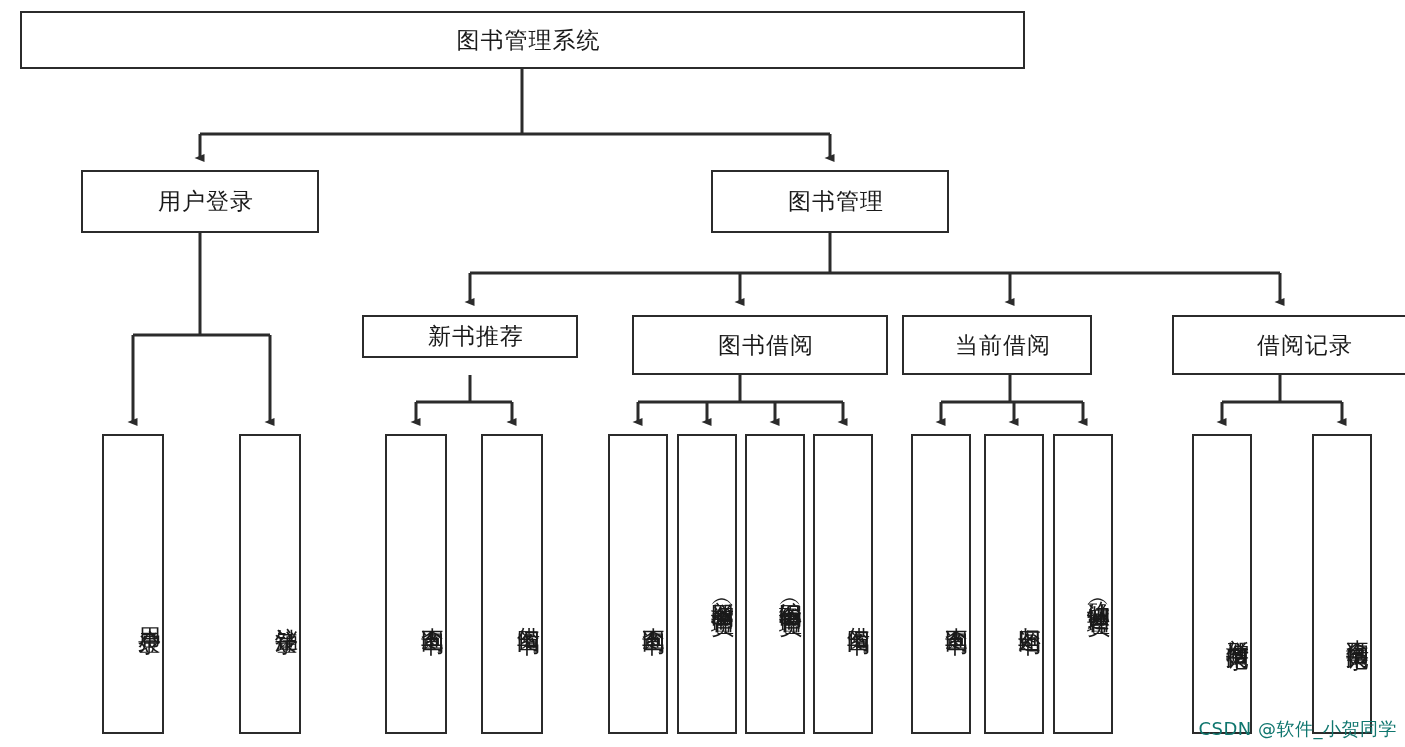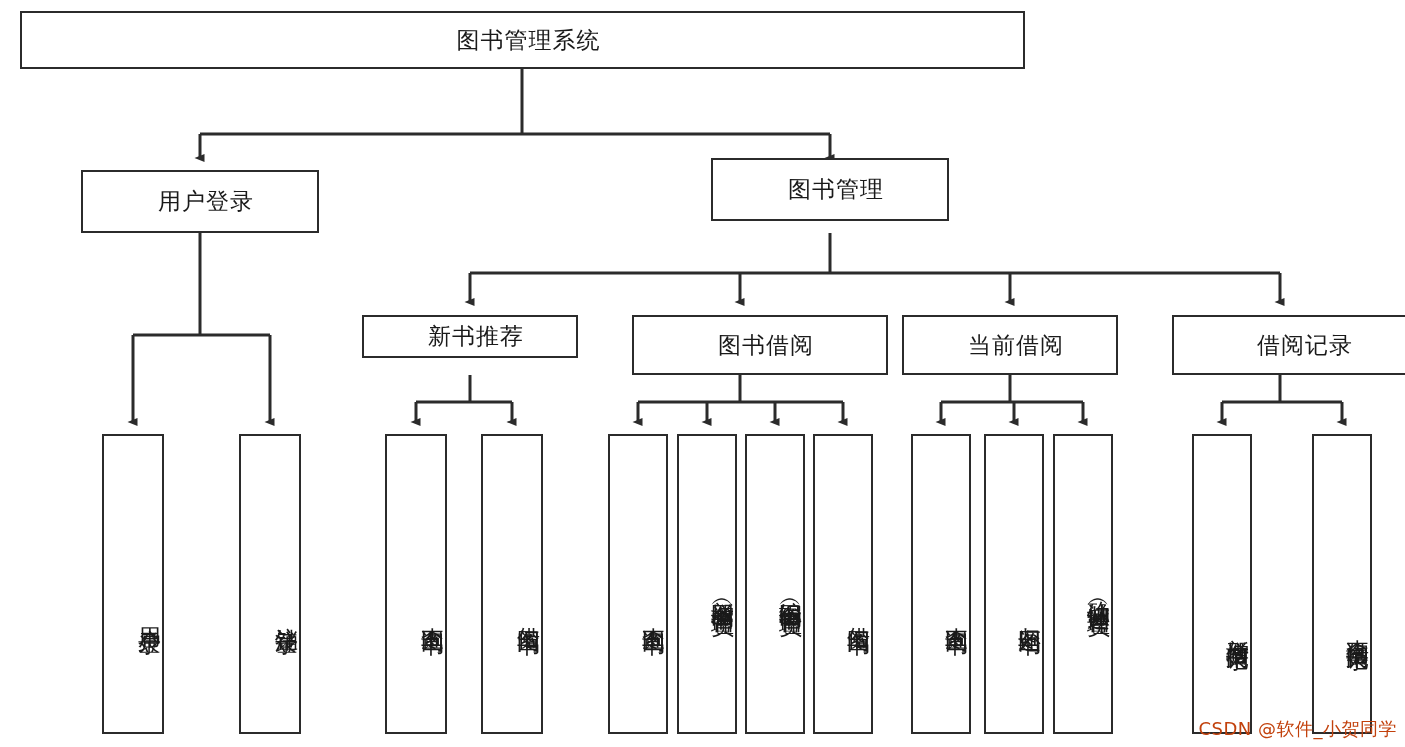--- a/index.html
+++ b/index.html
@@ -53,21 +53,21 @@
   .node-v .vlabel{
     writing-mode:vertical-rl;
     text-orientation:upright;
     white-space:nowrap;
   }
   #watermark{
     position:absolute;
     right:8px;
     bottom:6px;
     font-size:18px;
-    color:#c2410c;
+    color:#0f766e;
     letter-spacing:0.5px;
     z-index:5;
     white-space:nowrap;
     font-family:"DejaVu Sans","Liberation Sans",sans-serif;
   }
 </style>
 </head>
 <body>
 
 <div id="diagram-root">
@@ -122,31 +122,31 @@
     </g>
   </svg>
 
   <div class="node node-h" style="left:20px; top:11px; width:1005px; height:58px;">
     <span>图书管理系统</span>
   </div>
 
   <div class="node node-h" style="left:81px; top:170px; width:238px; height:63px;">
     <span>用户登录</span>
   </div>
-  <div class="node node-h" style="left:711px; top:158px; width:238px; height:63px;">
+  <div class="node node-h" style="left:711px; top:170px; width:238px; height:63px;">
     <span>图书管理</span>
   </div>
 
   <div class="node node-h" style="left:362px; top:315px; width:216px; height:43px;">
     <span>新书推荐</span>
   </div>
   <div class="node node-h" style="left:632px; top:315px; width:256px; height:60px;">
     <span>图书借阅</span>
   </div>
-  <div class="node node-h" style="left:902px; top:315px; width:216px; height:60px;">
+  <div class="node node-h" style="left:902px; top:315px; width:190px; height:60px;">
     <span>当前借阅</span>
   </div>
   <div class="node node-h" style="left:1172px; top:315px; width:254px; height:60px;">
     <span>借阅记录</span>
   </div>
 
   <div class="node node-v pad-mid" style="left:102px; top:434px; width:62px; height:300px;">
     <span class="vlabel">用户登录</span>
   </div>
   <div class="node node-v pad-mid" style="left:239px; top:434px; width:62px; height:300px;">

